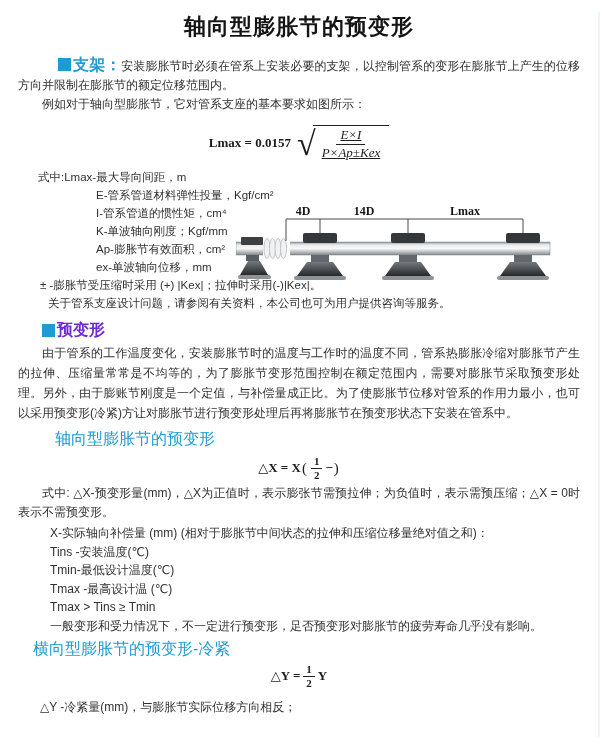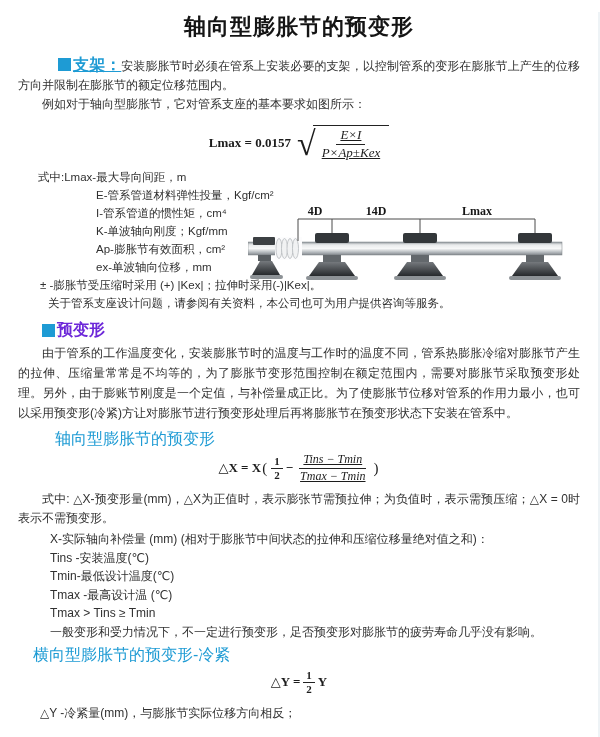--- a/index.html
+++ b/index.html
@@ -8,21 +8,21 @@
   .page{position:relative;width:600px;height:737px;background:#fff;
         border-right:2px solid #eef3f6;border-bottom:2px solid #f2f6f8;box-sizing:border-box;}
 
   .title{margin:12px 0 0 0;text-align:center;font-size:22px;font-weight:bold;color:#141414;
          letter-spacing:1px;}
 
   .para{margin:0 18px;font-size:12px;line-height:19px;text-align:justify;color:#303030;}
   .para.first{margin-top:13px;text-indent:40px;}
   .para.indent2{text-indent:24px;}
 
-  .sec-head{color:#1e9bd4;font-size:16px;font-weight:bold;text-decoration:underline;}
+  .sec-head{color:#1e9bd4;font-size:16px;font-weight:bold;}
   .sq{display:inline-block;width:13px;height:13px;background:#1e9bd4;margin-right:2px;
       vertical-align:-1px;}
 
   
   .formula{display:flex;justify-content:center;align-items:center;
            font-family:"Liberation Serif","DejaVu Serif",serif;font-size:13px;color:#1c1c1c;}
   .f1{margin-top:10px;height:38px;}
   .f-bold{font-weight:bold;}
   .sqrt{display:inline-flex;align-items:center;margin-left:6px;}
   .sqrt-sign{font-size:34px;font-weight:normal;line-height:0.9;transform:translateY(1px);}
@@ -41,32 +41,32 @@
   .paren{font-weight:normal;font-size:15px;margin:0 1px;}
 
   
   .defs{margin-top:6px;font-size:11.5px;line-height:18px;color:#303030;}
   .def{margin-left:96px;white-space:nowrap;}
   .def.lead{margin-left:38px;}
   .def.pm{margin-left:40px;}
   .def.svc{margin-left:48px;}
 
   
-  .diagram{position:absolute;left:248px;top:192px;width:316px;height:84px;}
+  .diagram{position:absolute;left:236px;top:192px;width:316px;height:84px;}
 
   .sec2{margin:8px 0 0 42px;display:flex;align-items:center;
         color:#6d28d9;font-size:16px;font-weight:bold;line-height:20px;}
   .sq2{display:inline-block;width:13px;height:13px;background:#1e9bd4;margin-right:2px;}
 
   .sub{color:#1e9bd4;font-size:16px;font-weight:normal;line-height:18px;margin:0;}
   .sub.axial{margin:7px 0 0 55px;}
   .sub.lateral{margin:5px 0 0 33px;}
 
   .para.body-just{margin-top:3px;line-height:20px;text-indent:24px;}
-  .para.explain{margin-top:6px;line-height:19px;text-indent:24px;}
+  .para.explain{line-height:19px;text-indent:24px;}
 
   .items{margin-top:2px;font-size:12px;line-height:18.5px;color:#303030;}
   .item{margin-left:50px;}
   .note{margin:9px 18px 0 40px;font-size:12px;color:#303030;}
 
   svg text{font-family:"Liberation Serif","DejaVu Serif",serif;font-weight:bold;
            font-size:12px;fill:#161616;}
 </style>
 </head>
 <body>
@@ -178,24 +178,20 @@
   <h3 class="sub axial">轴向型膨胀节的预变形</h3>
 
   <div class="formula f2">
     <span>△X = X</span>
     <span class="paren">(</span>
     <span class="sfrac">
       <span class="num">1</span>
       <span class="den">2</span>
     </span>
     <span>−</span>
-    <span class="frac" style="margin:0 3px;">
-      <span class="num">Tins − Tmin</span>
-      <span class="den">Tmax − Tmin</span>
-    </span>
     <span class="paren">)</span>
   </div>
 
   <p class="para explain">式中: △X-预变形量(mm)，△X为正值时，表示膨张节需预拉伸；为负值时，表示需预压缩；△X = 0时表示不需预变形。</p>
 
   <div class="items">
     <div class="item">X-实际轴向补偿量 (mm) (相对于膨胀节中间状态的拉伸和压缩位移量绝对值之和)：</div>
     <div class="item">Tins -安装温度(℃)</div>
     <div class="item">Tmin-最低设计温度(℃)</div>
     <div class="item">Tmax -最高设计温 (℃)</div>

